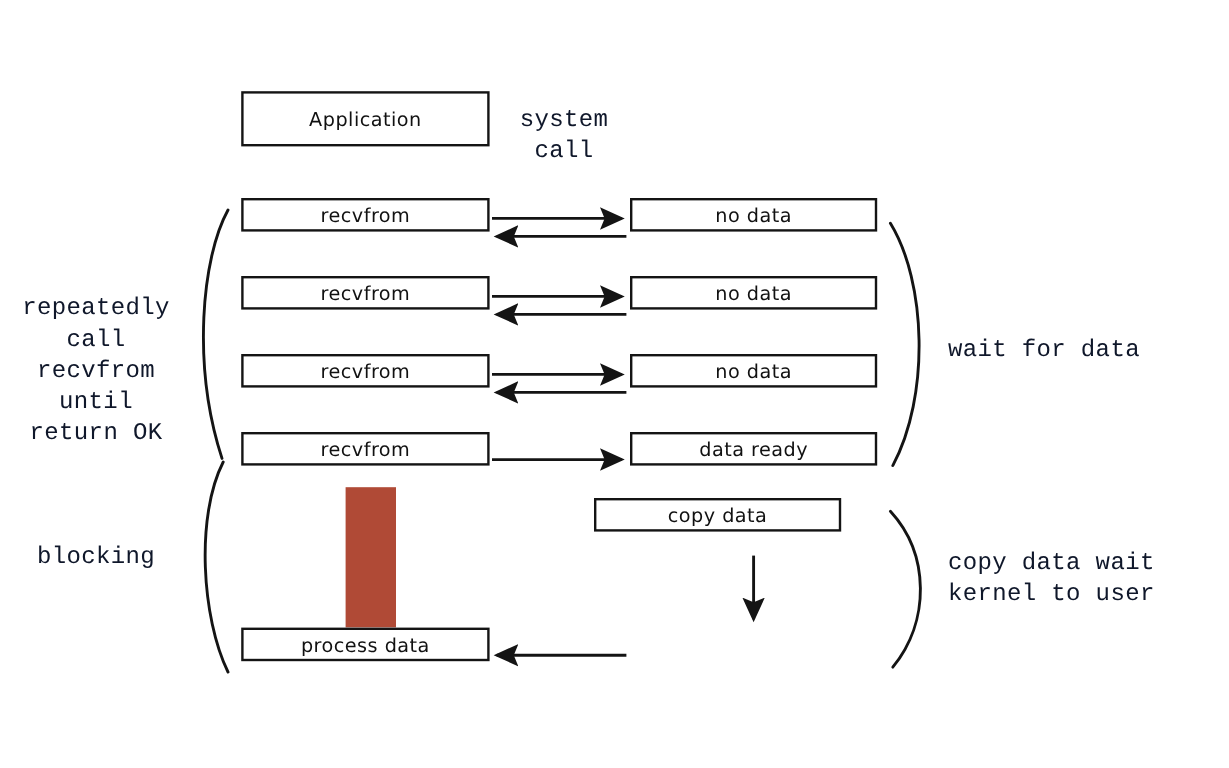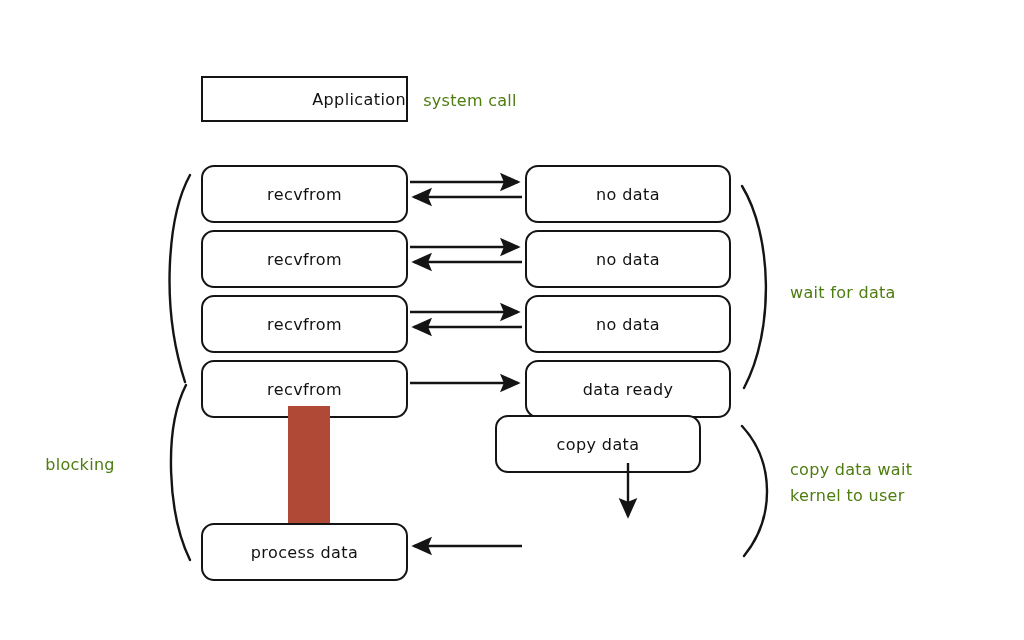--- a/index.html
+++ b/index.html
@@ -21,30 +21,31 @@
     border: 2.5px solid #141414;
     background: #ffffff;
     display: flex;
     align-items: center;
     justify-content: center;
     color: #111111;
     font-size: 16px;
     letter-spacing: 0.4px;
     white-space: nowrap;
   }
-  .hdr-box { height: 46px; justify-content: flex-end; }
-  .row-box { height: 58px; border-radius: 13px; }
+  .hdr-box { height: 46px; }
+  .row-box { height: 28px; }
   .label {
     position: absolute;
-    color: #4d7c0f;
-    font-size: 16px;
+    color: #0f172a;
+    font-size: 20px;
     letter-spacing: 0.3px;
     text-align: center;
     line-height: 26px;
     white-space: pre-line;
+    font-family: Liberation Mono, monospace;
   }
   .redbar {
     position: absolute;
   }
   svg.overlay {
     position: absolute;
     left: 0;
     top: 0;
     width: 1024px;
     height: 640px;
@@ -91,20 +92,23 @@
   <div class="box row-box" style="left:525px; top:295px; width:206px;">
     <span>no data</span>
   </div>
   <div class="box row-box" style="left:525px; top:360px; width:206px;">
     <span>data ready</span>
   </div>
   <div class="box row-box" style="left:495px; top:415px; width:206px;">
     <span>copy data</span>
   </div>
 
+  <div class="label" style="left:0px; top:245px; width:160px;">repeatedly call
+recvfrom until
+return OK</div>
   <div class="label" style="left:790px; top:280px; width:190px; text-align:left;">wait for data</div>
   <div class="label" style="left:10px; top:452px; width:140px;">blocking</div>
   <div class="label" style="left:790px; top:457px; width:200px; text-align:left;">copy data wait
 kernel to user</div>
 
   <svg class="overlay" viewBox="0 0 1024 640">
     <defs>
       <marker id="ah-r" markerWidth="9" markerHeight="9" refX="7.5" refY="4.2" orient="auto">
         <path d="M0,0.3 L8.6,4.2 L0,8.1 L1.6,4.2 Z" fill="#141414"></path>
       </marker>

